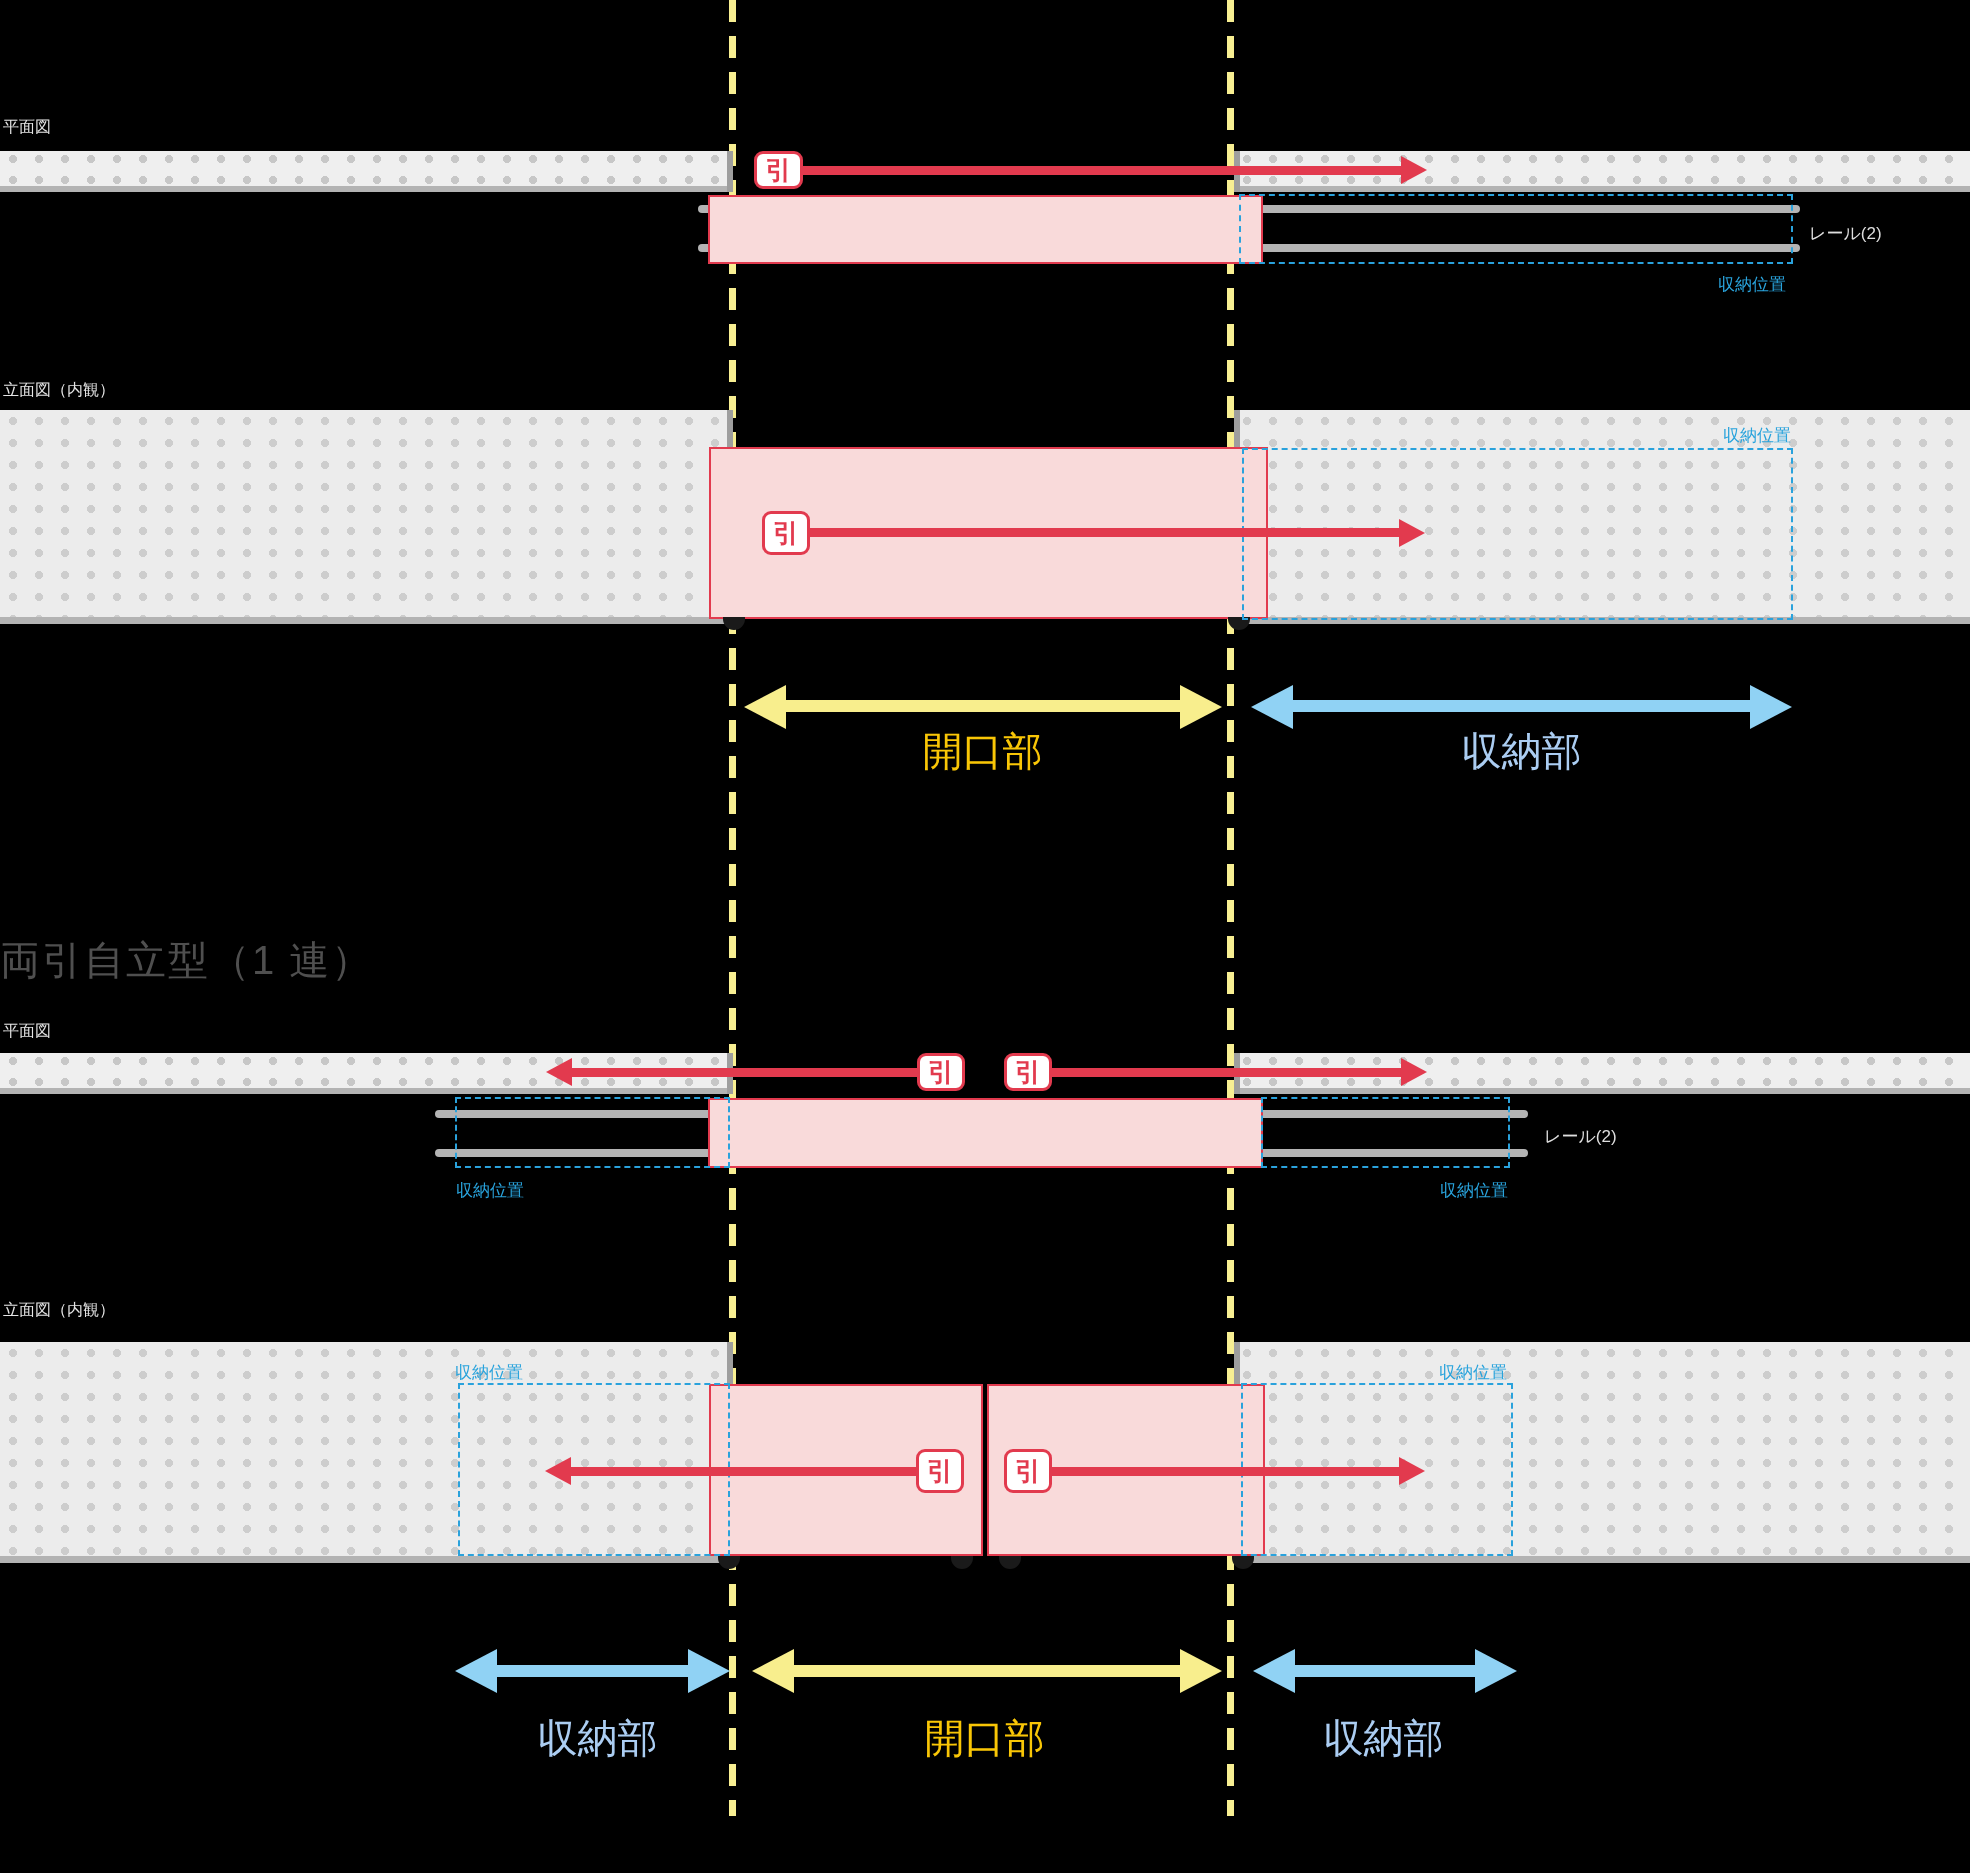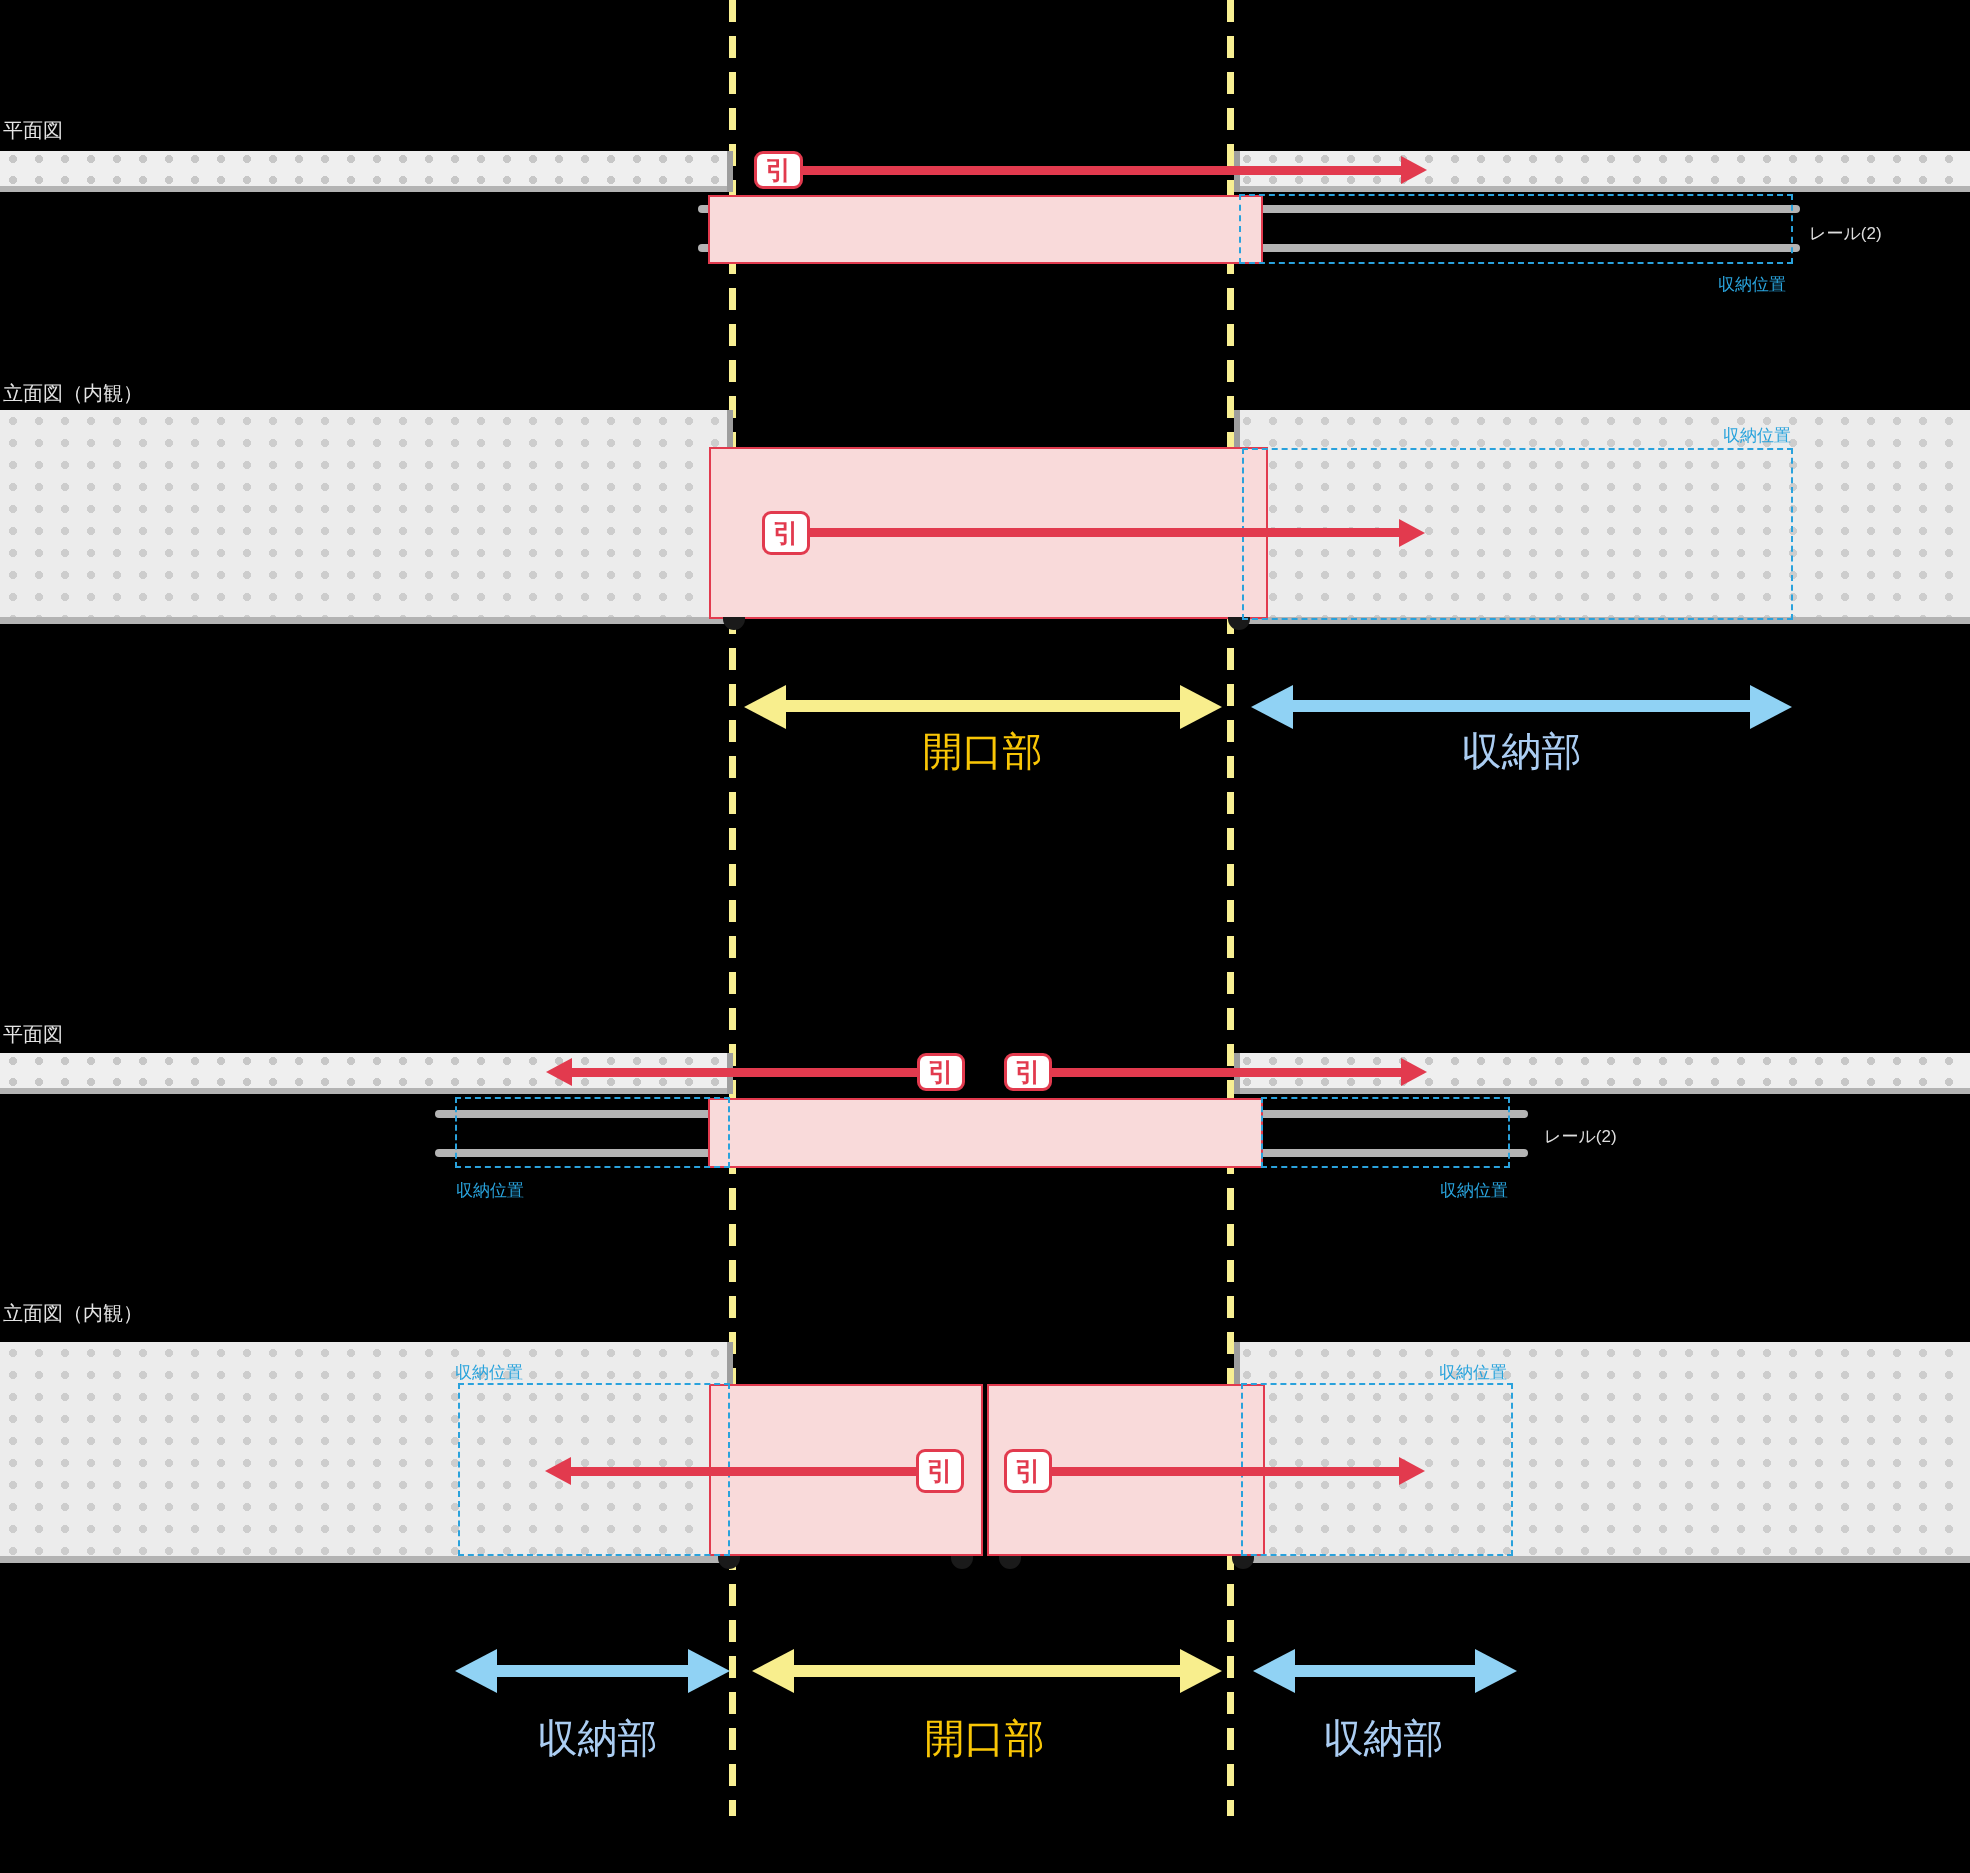--- a/index.html
+++ b/index.html
@@ -33,21 +33,21 @@
          color:#e23a4e;font-size:26px;font-weight:600;display:flex;align-items:center;justify-content:center;z-index:7;}
   
   .yshaft{height:12px;background:#f8ee8d;z-index:6;}
   .yhead-l{width:0;height:0;border-top:22px solid transparent;border-bottom:22px solid transparent;border-right:42px solid #f8ee8d;z-index:6;}
   .yhead-r{width:0;height:0;border-top:22px solid transparent;border-bottom:22px solid transparent;border-left:42px solid #f8ee8d;z-index:6;}
   .bshaft{height:12px;background:#90d2f4;z-index:6;}
   .bhead-l{width:0;height:0;border-top:22px solid transparent;border-bottom:22px solid transparent;border-right:42px solid #90d2f4;z-index:6;}
   .bhead-r{width:0;height:0;border-top:22px solid transparent;border-bottom:22px solid transparent;border-left:42px solid #90d2f4;z-index:6;}
   
   .title{color:#4f4f4f;font-size:40px;font-weight:500;letter-spacing:2px;z-index:6;white-space:nowrap;}
-  .viewlabel{color:#e4e4e4;font-size:20px;z-index:6;white-space:nowrap;}
+  .viewlabel{color:#e4e4e4;font-size:16px;z-index:6;white-space:nowrap;}
   .raillabel{color:#dedede;font-size:17px;z-index:6;white-space:nowrap;}
   .cyanlabel{color:#29a3dc;font-size:17px;z-index:6;white-space:nowrap;}
   .biglabel{font-size:40px;font-weight:500;width:159px;text-align:center;z-index:6;white-space:nowrap;}
   .yellowtxt{color:#f9c606;text-align:center;}
   .bluetxt{color:#abcdf2;}
 </style>
 </head>
 <body>
 
 <div id="stage">
@@ -98,20 +98,21 @@
   <div class="abs yhead-l" style="left:744px;top:685px;"></div>
   <div class="abs yshaft" style="left:784px;top:700px;width:398px;"></div>
   <div class="abs yhead-r" style="left:1180px;top:685px;"></div>
   <div class="abs biglabel yellowtxt" style="left:903px;top:724px;">開口部</div>
 
   <div class="abs bhead-l" style="left:1251px;top:685px;"></div>
   <div class="abs bshaft" style="left:1291px;top:700px;width:462px;"></div>
   <div class="abs bhead-r" style="left:1750px;top:685px;"></div>
   <div class="abs biglabel bluetxt" style="left:1442px;top:724px;">収納部</div>
 
+  <div class="abs title" style="left:0px;top:933px;">両引自立型（1 連）</div>
   <div class="abs viewlabel" style="left:3px;top:1021px;">平面図</div>
 
   <div class="abs band-light-plan" style="left:0;top:1053px;width:733px;height:35px;"></div>
   <div class="abs band-strip" style="left:0;top:1088px;width:733px;height:6px;"></div>
   <div class="abs band-cap" style="left:727px;top:1053px;width:6px;height:41px;"></div>
   <div class="abs band-light-plan" style="left:1234px;top:1053px;width:736px;height:35px;"></div>
   <div class="abs band-strip" style="left:1234px;top:1088px;width:736px;height:6px;"></div>
   <div class="abs band-cap" style="left:1234px;top:1053px;width:6px;height:41px;"></div>
 
   <div class="abs rail" style="left:435px;top:1110px;width:1093px;"></div>

